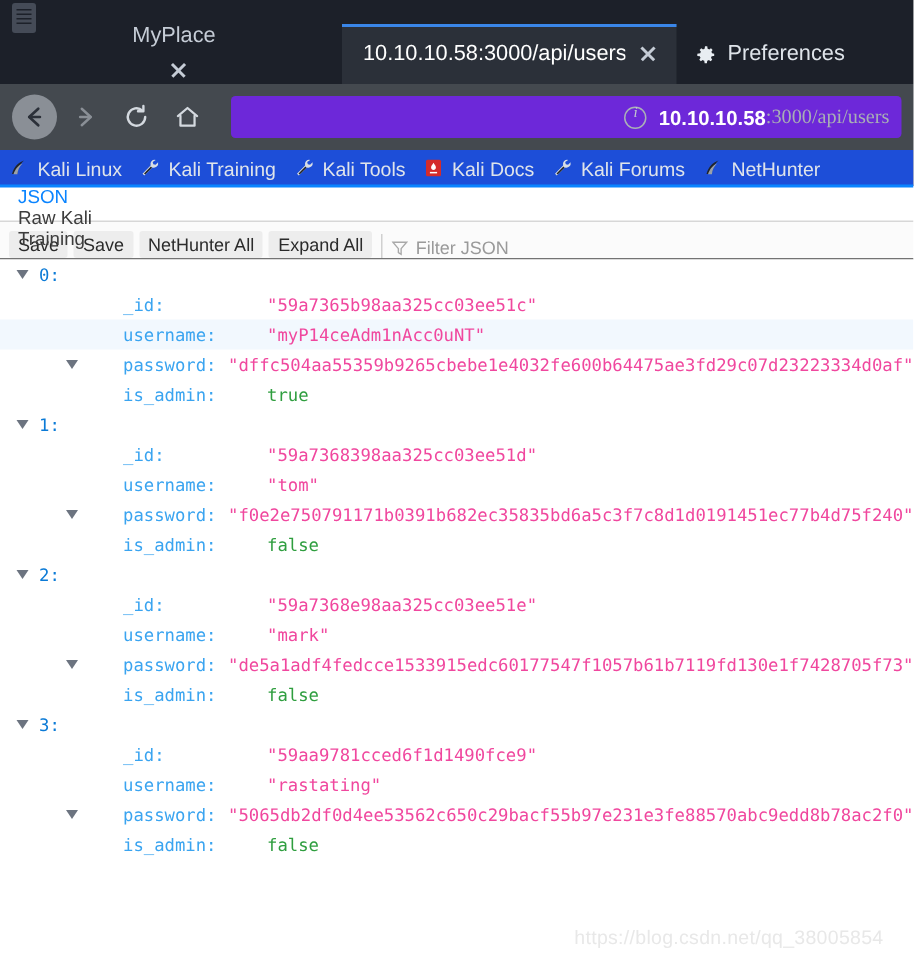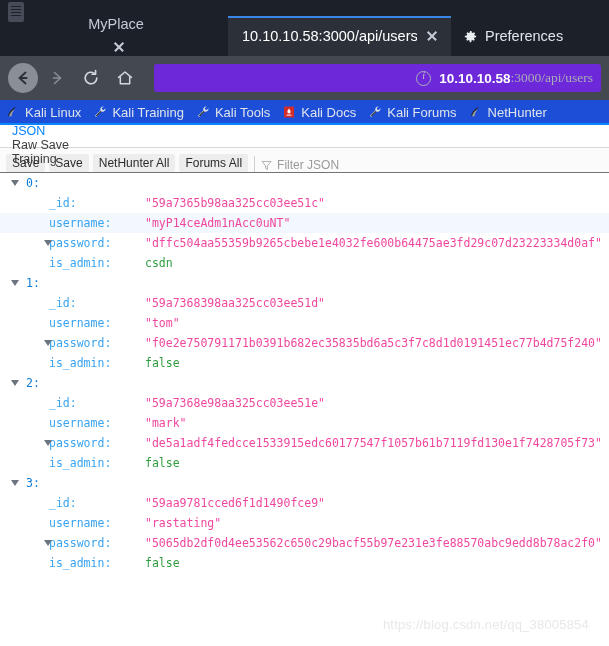--- a/index.html
+++ b/index.html
@@ -266,21 +266,21 @@
   .tri.lvl0 { left: 11px; }
   .tri.lvl1 { left: 44px; }
   .idx {
     color: #0b7ad6;
     margin-left: 26px;
   }
   .key {
     color: #3aa4f0;
     width: 96px;
     display: inline-block;
-    margin-left: 49px;
+    margin-left: 82px;
     box-sizing: border-box;
   }
   .val-str { color: #f0479e; }
   .val-bool { color: #2f9e3f; }
 
   .watermark {
     position: absolute;
     right: 20px; bottom: 14px;
     color: #e8e8e8;
     font-size: 13px;
@@ -420,32 +420,32 @@
     </div>
   </div>
 
   <div class="viewer">
 
     <div class="vtabs">
       <div class="vtab sel">
         <span>JSON</span>
       </div>
       <div class="vtab">
-        <span>Raw Save</span>
+        <span>Raw Kali</span>
       </div>
       <div class="vtab">
         <span>Training</span>
       </div>
     </div>
 
     <div class="vtoolbar">
       <div class="tbtn">Save</div>
       <div class="tbtn">Save</div>
       <div class="tbtn">NetHunter All</div>
-      <div class="tbtn">Forums All</div>
+      <div class="tbtn">Expand All</div>
       <div class="tsep"></div>
       <div class="filterwrap">
         <span class="funnel">
           <svg width="11" height="11" viewBox="0 0 12 12">
             <path d="M1 1.6h10L7 6.3v4.1L5 9.2V6.3z" fill="none" stroke="#a9a9a9" stroke-width="1"></path>
           </svg>
         </span>
         <span>Filter JSON</span>
       </div>
     </div>
@@ -464,21 +464,21 @@
         <span class="key">username:</span>
         <span class="val-str">"myP14ceAdm1nAcc0uNT"</span>
       </div>
       <div class="jrow">
         <span class="tri lvl1"></span>
         <span class="key">password:</span>
         <span class="val-str">"dffc504aa55359b9265cbebe1e4032fe600b64475ae3fd29c07d23223334d0af"</span>
       </div>
       <div class="jrow">
         <span class="key">is_admin:</span>
-        <span class="val-bool">csdn</span>
+        <span class="val-bool">true</span>
       </div>
 
       <div class="jrow">
         <span class="tri lvl0"></span>
         <span class="idx">1:</span>
       </div>
       <div class="jrow">
         <span class="key">_id:</span>
         <span class="val-str">"59a7368398aa325cc03ee51d"</span>
       </div>

